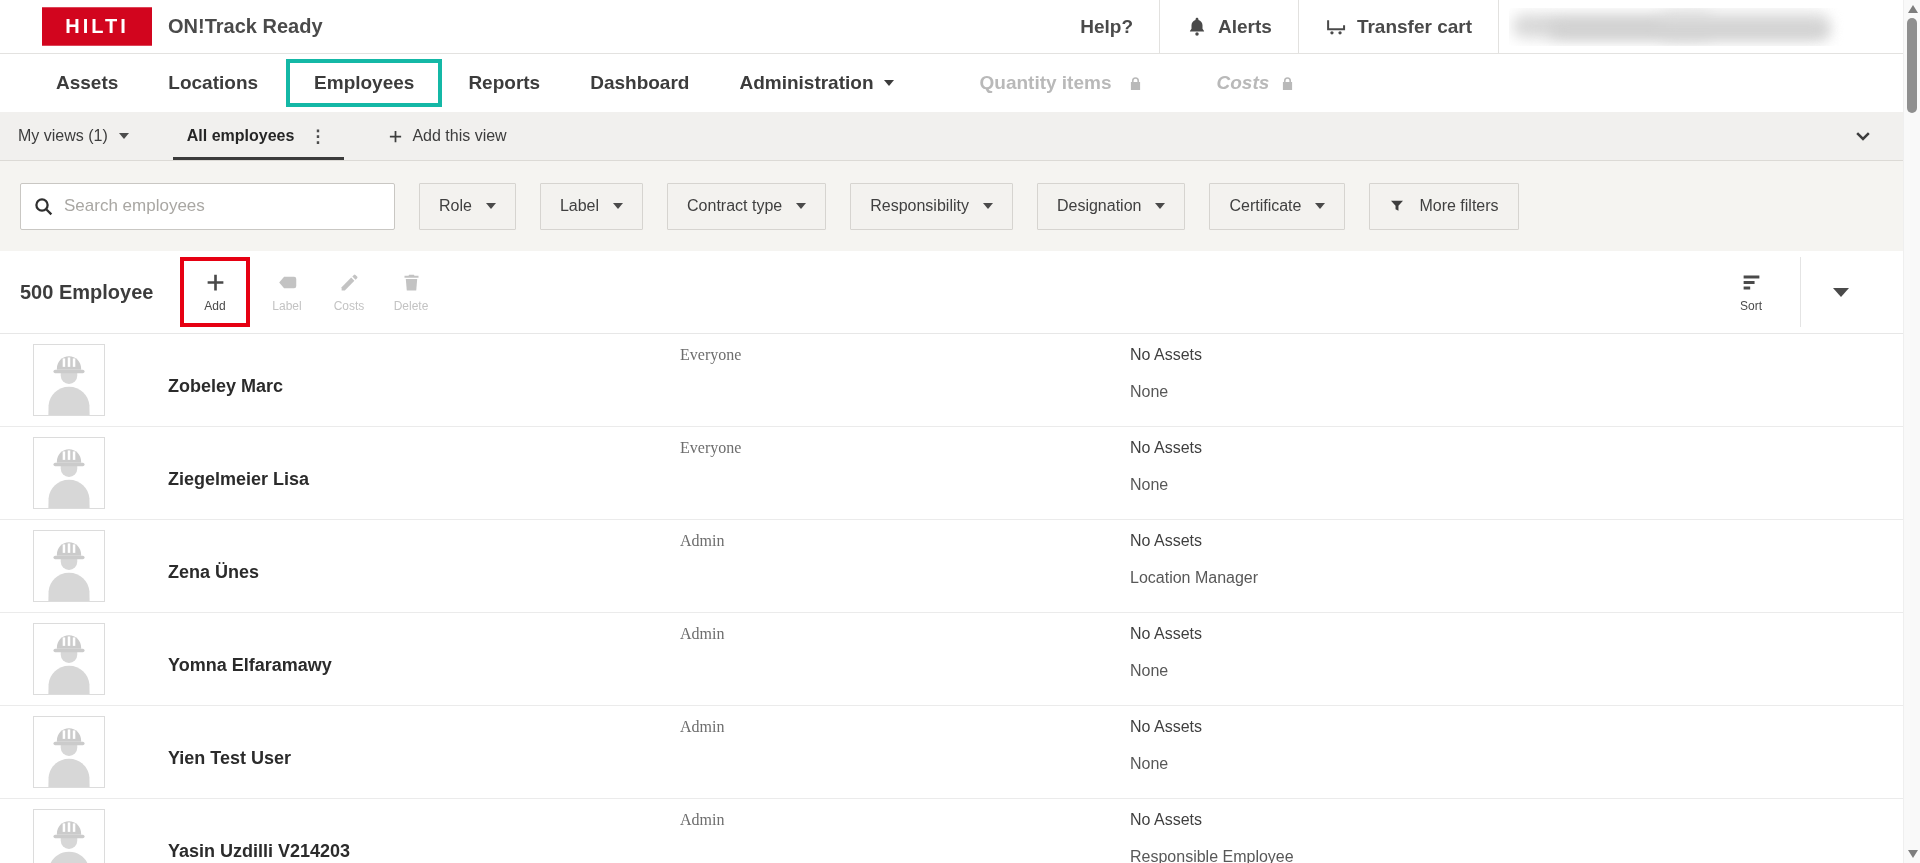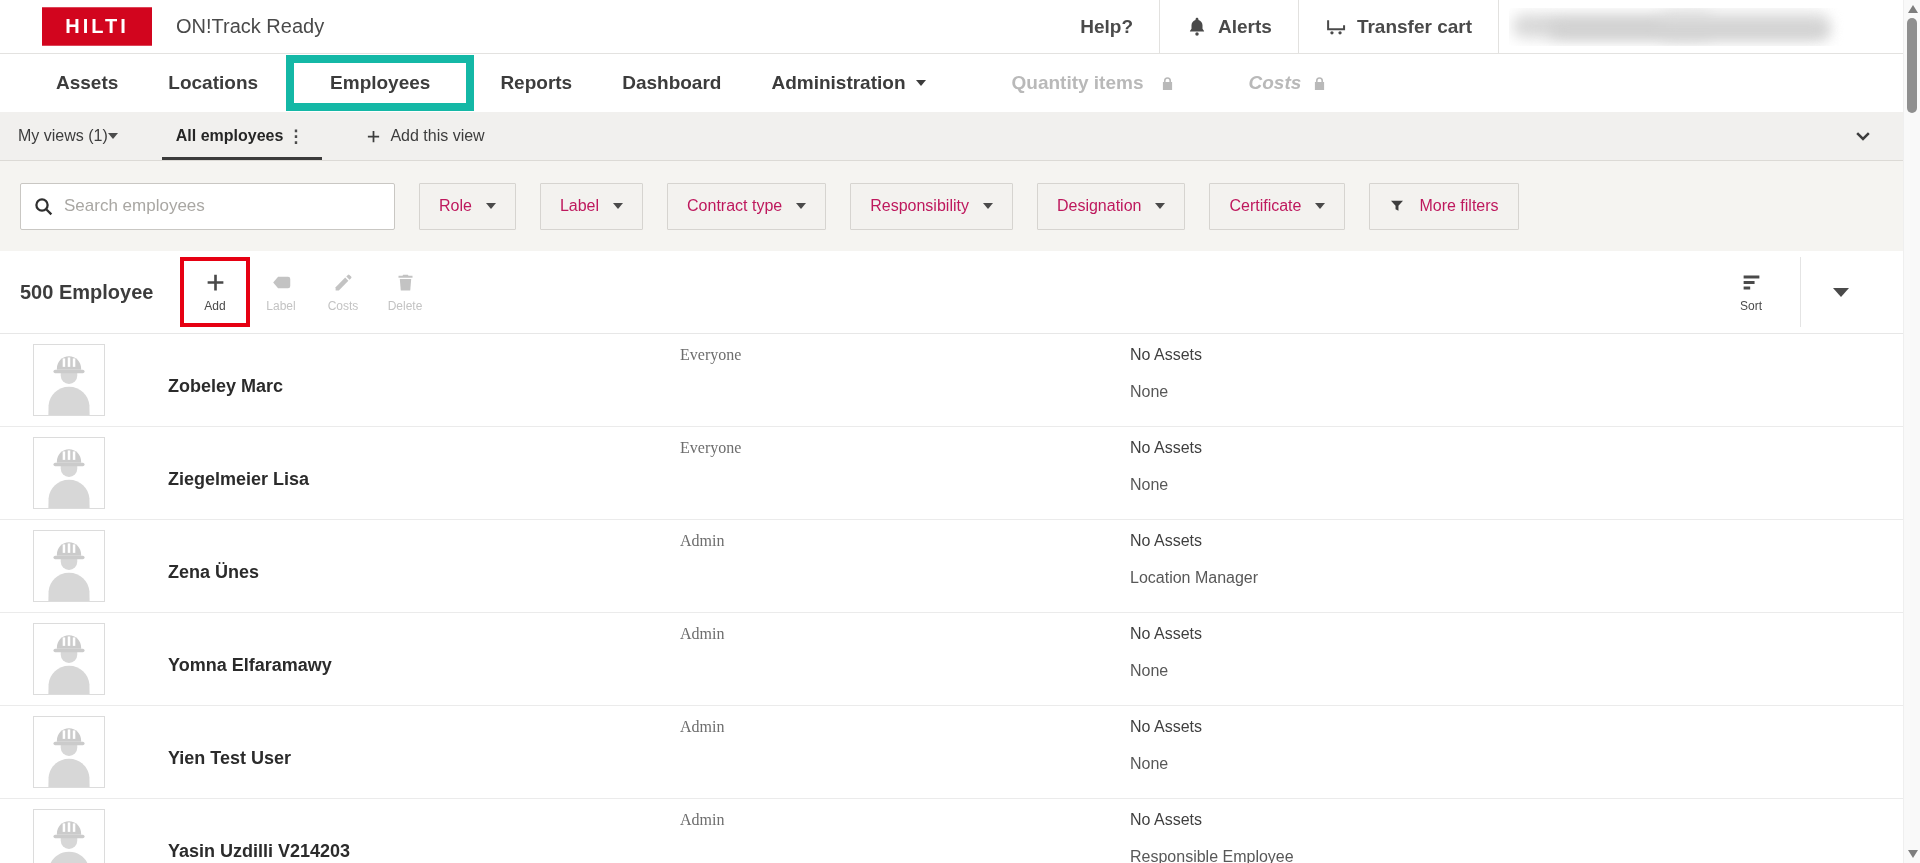--- a/index.html
+++ b/index.html
@@ -6,84 +6,84 @@
   html,body { width:1920px; height:863px; overflow:hidden; background:#fff;
               font-family:"Liberation Sans", sans-serif; }
   .page { position:relative; width:1920px; height:668px; background:#fff; }
   .content { position:absolute; left:0; top:0; right:17px; }
 
   
   .header { height:54px; display:flex; align-items:center; border-bottom:1px solid #e3e2e0; background:#fff; }
   .logo { margin-left:42px; width:110px; height:37px; background:#d2051e; color:#fff;
           display:flex; align-items:center; justify-content:center;
           font-weight:800; font-size:20px; letter-spacing:3px; transform:scaleY(1.04); }
-  .app-title { margin-left:24px; font-size:20px; font-weight:400; color:#4a4a4a; }
+  .app-title { margin-left:16px; font-size:20px; font-weight:700; color:#4a4a4a; }
   .header-right { margin-left:auto; display:flex; align-items:stretch; height:100%; }
   .header-item { display:flex; align-items:center; gap:10px; padding:0 26px;
                  font-size:19px; font-weight:700; color:#4a4a4a; cursor:pointer; }
   .header-sep { width:1px; background:#e2e1df; }
   .hicon { width:22px; height:22px; color:#4a4a4a; }
   .redacted { width:368px; height:38px; margin:8px 26px 8px 10px; position:relative;
               overflow:hidden; border-radius:4px; }
   .redacted .blob { position:absolute; filter:blur(7px); border-radius:10px; }
   .redacted .b1 { left:4px; top:6px; width:200px; height:24px; background:#d9d9d9; }
   .redacted .b2 { left:150px; top:4px; width:170px; height:28px; background:#e3e3e3; }
   .redacted .b3 { left:40px; top:14px; width:280px; height:16px; background:#d0d0d0; }
 
   
   .nav { height:58px; display:flex; align-items:center; padding-left:48px; background:#fff;margin-left:8px; }
   .tab { font-size:19px; font-weight:700; color:#3c3c3c; margin-right:50px; cursor:pointer;
          display:flex; align-items:center; gap:10px; white-space:nowrap; }
   .tab.locked { color:#b9b9b9; cursor:default; }
-  .annot-wrap { border:8px solid #14b8a6; padding:9px 36px; margin:0 26px 0 -22px; }
+  .annot-wrap { border:4px solid #14b8a6; padding:9px 24px; margin:0 26px 0 -22px; }
   .annot-wrap .tab { margin:0; }
   .caret { width:0; height:0; border-left:5.5px solid transparent; border-right:5.5px solid transparent;
            border-top:6.5px solid currentColor; display:inline-block; }
   .lock { width:17px; height:17px; fill:#b9b9b9; }
 
   
   .views { height:49px; background:#f1f0ee; border-bottom:1px solid #dcdad6;
            display:flex; align-items:stretch; padding-left:18px; }
-  .views-item { display:flex; align-items:center; font-size:16px; color:#3d3d3d; cursor:pointer; }
+  .views-item { display:flex; align-items:center; gap:11px; font-size:16px; color:#3d3d3d; cursor:pointer; }
   .my-views { padding:0 22px 0 0; }
   .active-view { position:relative; padding:0 14px; margin-left:22px; }
   .active-view .vlabel { font-weight:700; color:#262626; }
   .active-view .underline { position:absolute; left:0; right:0; bottom:0; height:3px; background:#3b3b3b; }
   .dots { font-size:17px; font-weight:700; color:#4c4c4c; letter-spacing:0; line-height:1;
           padding:0 4px; cursor:pointer; }
   .add-view { margin-left:44px; gap:9px; color:#3d3d3d; }
   .plus-icon { width:15px; height:15px; fill:#3d3d3d; }
   .views-chevron { margin-left:auto; margin-right:30px; display:flex; align-items:center; cursor:pointer; }
   .views-chevron svg { width:20px; height:20px; color:#3d3d3d; }
 
   
   .filterbar { height:90px; background:#f5f4f1; display:flex; align-items:center; padding-left:20px; }
   .searchbox { width:375px; height:47px; background:#fff; border:1px solid #c9c7c3; border-radius:2px;
                display:flex; align-items:center; padding:0 12px; gap:10px; }
   .searchbox svg { width:21px; height:21px; color:#2f2f2f; flex:none; }
   .searchbox input { border:none; outline:none; flex:1; font-size:17px; color:#3c3c3c; background:transparent;
                      font-family:"Liberation Sans", sans-serif; }
   .searchbox input::placeholder { color:#a9a7a3; }
   .fbtn { height:47px; margin-left:24px; padding:0 19px; background:#f3f2ef; border:1px solid #d6d4d0;
-          border-radius:1px; display:flex; align-items:center; gap:14px; font-size:16px; color:#be185d;
+          border-radius:1px; display:flex; align-items:center; gap:14px; font-size:16px; color:#404040;
           cursor:pointer; white-space:nowrap; }
   .fbtn .caret { color:#4a4a4a; border-top-width:6px; border-left-width:5px; border-right-width:5px; }
   .fbtn .funnel { width:16px; height:16px; fill:#3d3d3d; }
 
   
   .toolbar { height:83px; background:#fff; border-bottom:1px solid #e7e7e7;
              display:flex; align-items:center; padding-left:20px; }
   .count { font-size:20px; font-weight:700; color:#3c3c3c; width:150px; }
   .icon-btn { width:62px; height:62px; display:flex; flex-direction:column; align-items:center;
               justify-content:center; gap:6px; cursor:pointer; }
   .icon-btn svg { width:21px; height:21px; }
   .icon-btn .lbl { font-size:12px; }
   .icon-btn.dark  { color:#4a4a4a; } .icon-btn.dark svg { fill:#4a4a4a; }
   .icon-btn.gray  { color:#c3c3c3; cursor:default; } .icon-btn.gray svg { fill:#c3c3c3; }
-  .annot-add { border:4px solid #e60012; margin-left:10px; }
+  .annot-add { border:4px solid #e60012; margin-left:10px; margin-right:6px; }
   .toolbar .spacer { flex:1; }
   .tb-divider { width:1px; height:70px; background:#e4e4e4; margin:0 22px 0 18px; }
   .tb-caret { margin-right:44px; padding:10px; cursor:pointer; }
   .tb-caret .caret { border-top-width:9px; border-left-width:8px; border-right-width:8px; color:#4a4a4a; }
 
   
   .rows { background:#fff; }
   .row { position:relative; height:93px; border-bottom:1px solid #ebebeb; background:#fff; cursor:pointer; }
   .avatar { position:absolute; left:33px; top:10px; width:72px; height:72px;
             border:1px solid #dcdcdc; background:#fff; }

